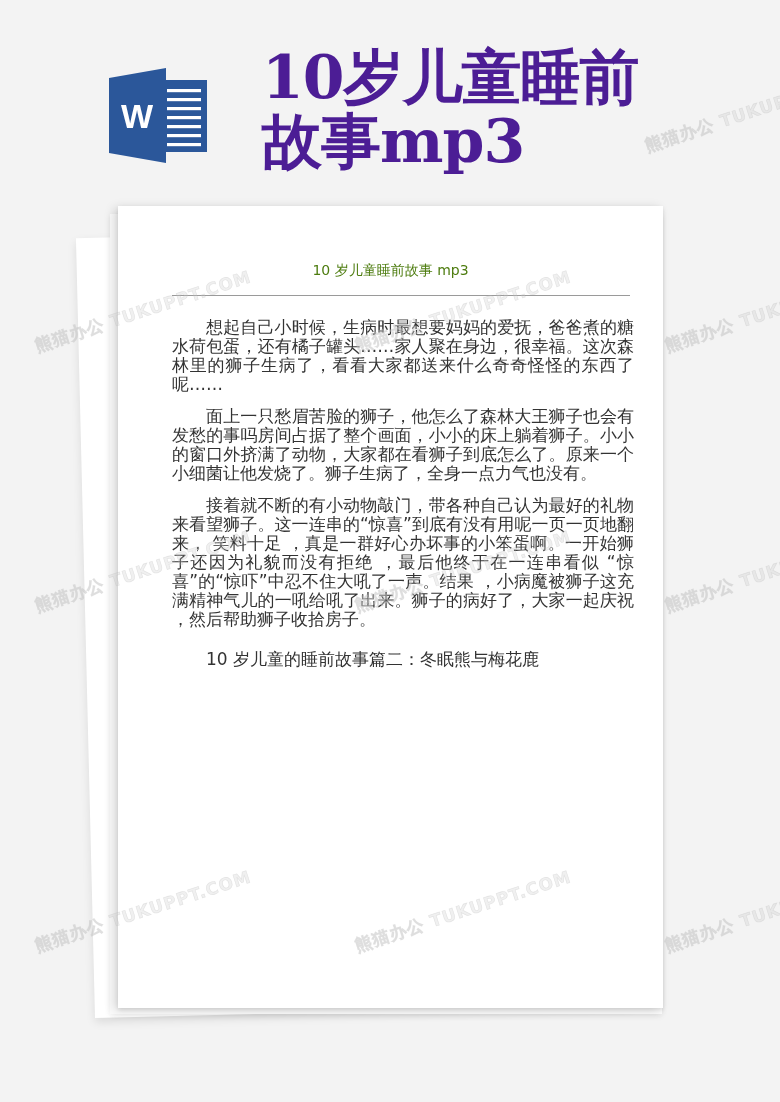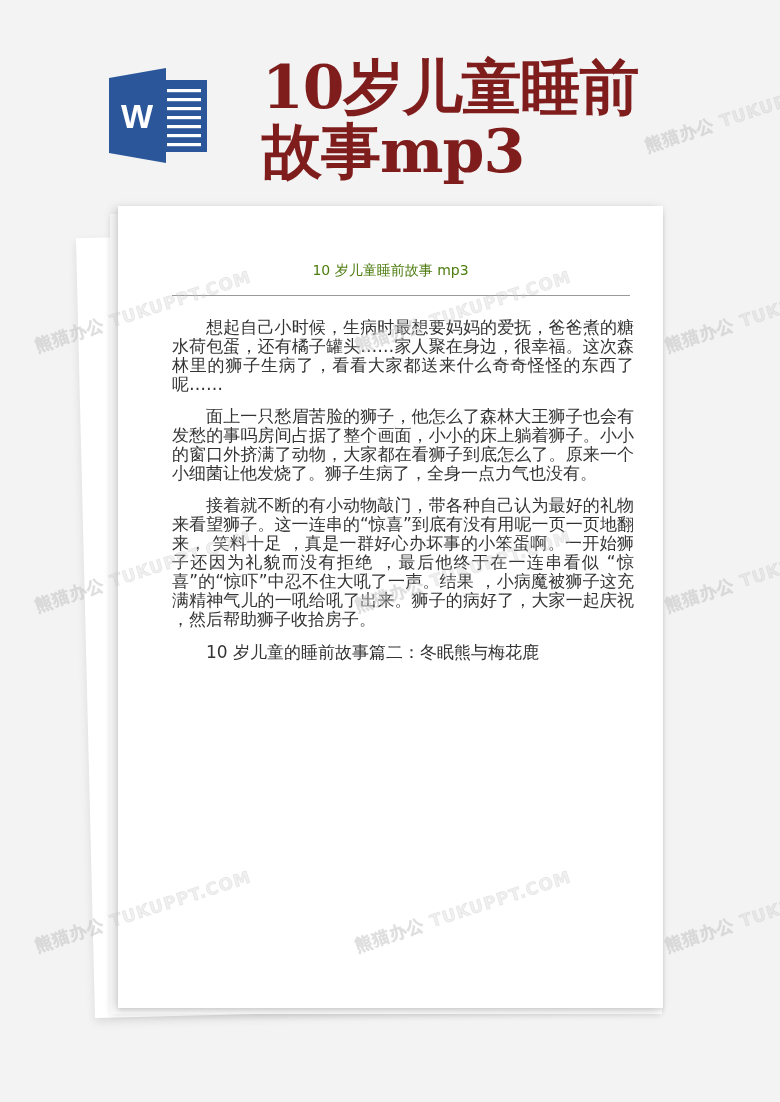--- a/index.html
+++ b/index.html
@@ -18,27 +18,27 @@
     .word-icon {
       position: absolute;
       left: 109px;
       top: 68px;
       width: 100px;
       height: 95px;
     }
     .hero-title {
       position: absolute;
       left: 262px;
-      top: 55px;
+      top: 45px;
       width: 420px;
       font-family: "DejaVu Serif", "Liberation Serif", serif;
       font-weight: bold;
       font-size: 60px;
       line-height: 64px;
-      color: #7f1d1d;
+      color: #4c1d95;
       letter-spacing: -1px;
       margin: 0;
     }
     
     .page-back {
       position: absolute;
       left: 95px;
       top: 238px;
       width: 538px;
       height: 780px;
@@ -92,21 +92,21 @@
       font-size: 17px;
       line-height: 19px;
       color: #333333;
     }
     .doc-body p {
       margin: 0;
       text-indent: 2em;
       text-align: justify;
     }
     .doc-body p + p { margin-top: 13px; }
-    .doc-body p.subheading { margin-top: 14px; margin-bottom: 16px; }
+    .doc-body p.subheading { margin-top: 21px; margin-bottom: 16px; }
     
     .wm {
       position: absolute;
       font-family: "DejaVu Sans", "Liberation Sans", sans-serif;
       font-weight: bold;
       font-size: 17px;
       color: rgba(200,200,200,0.28);
       transform: rotate(-18deg);
       white-space: nowrap;
       pointer-events: none;

